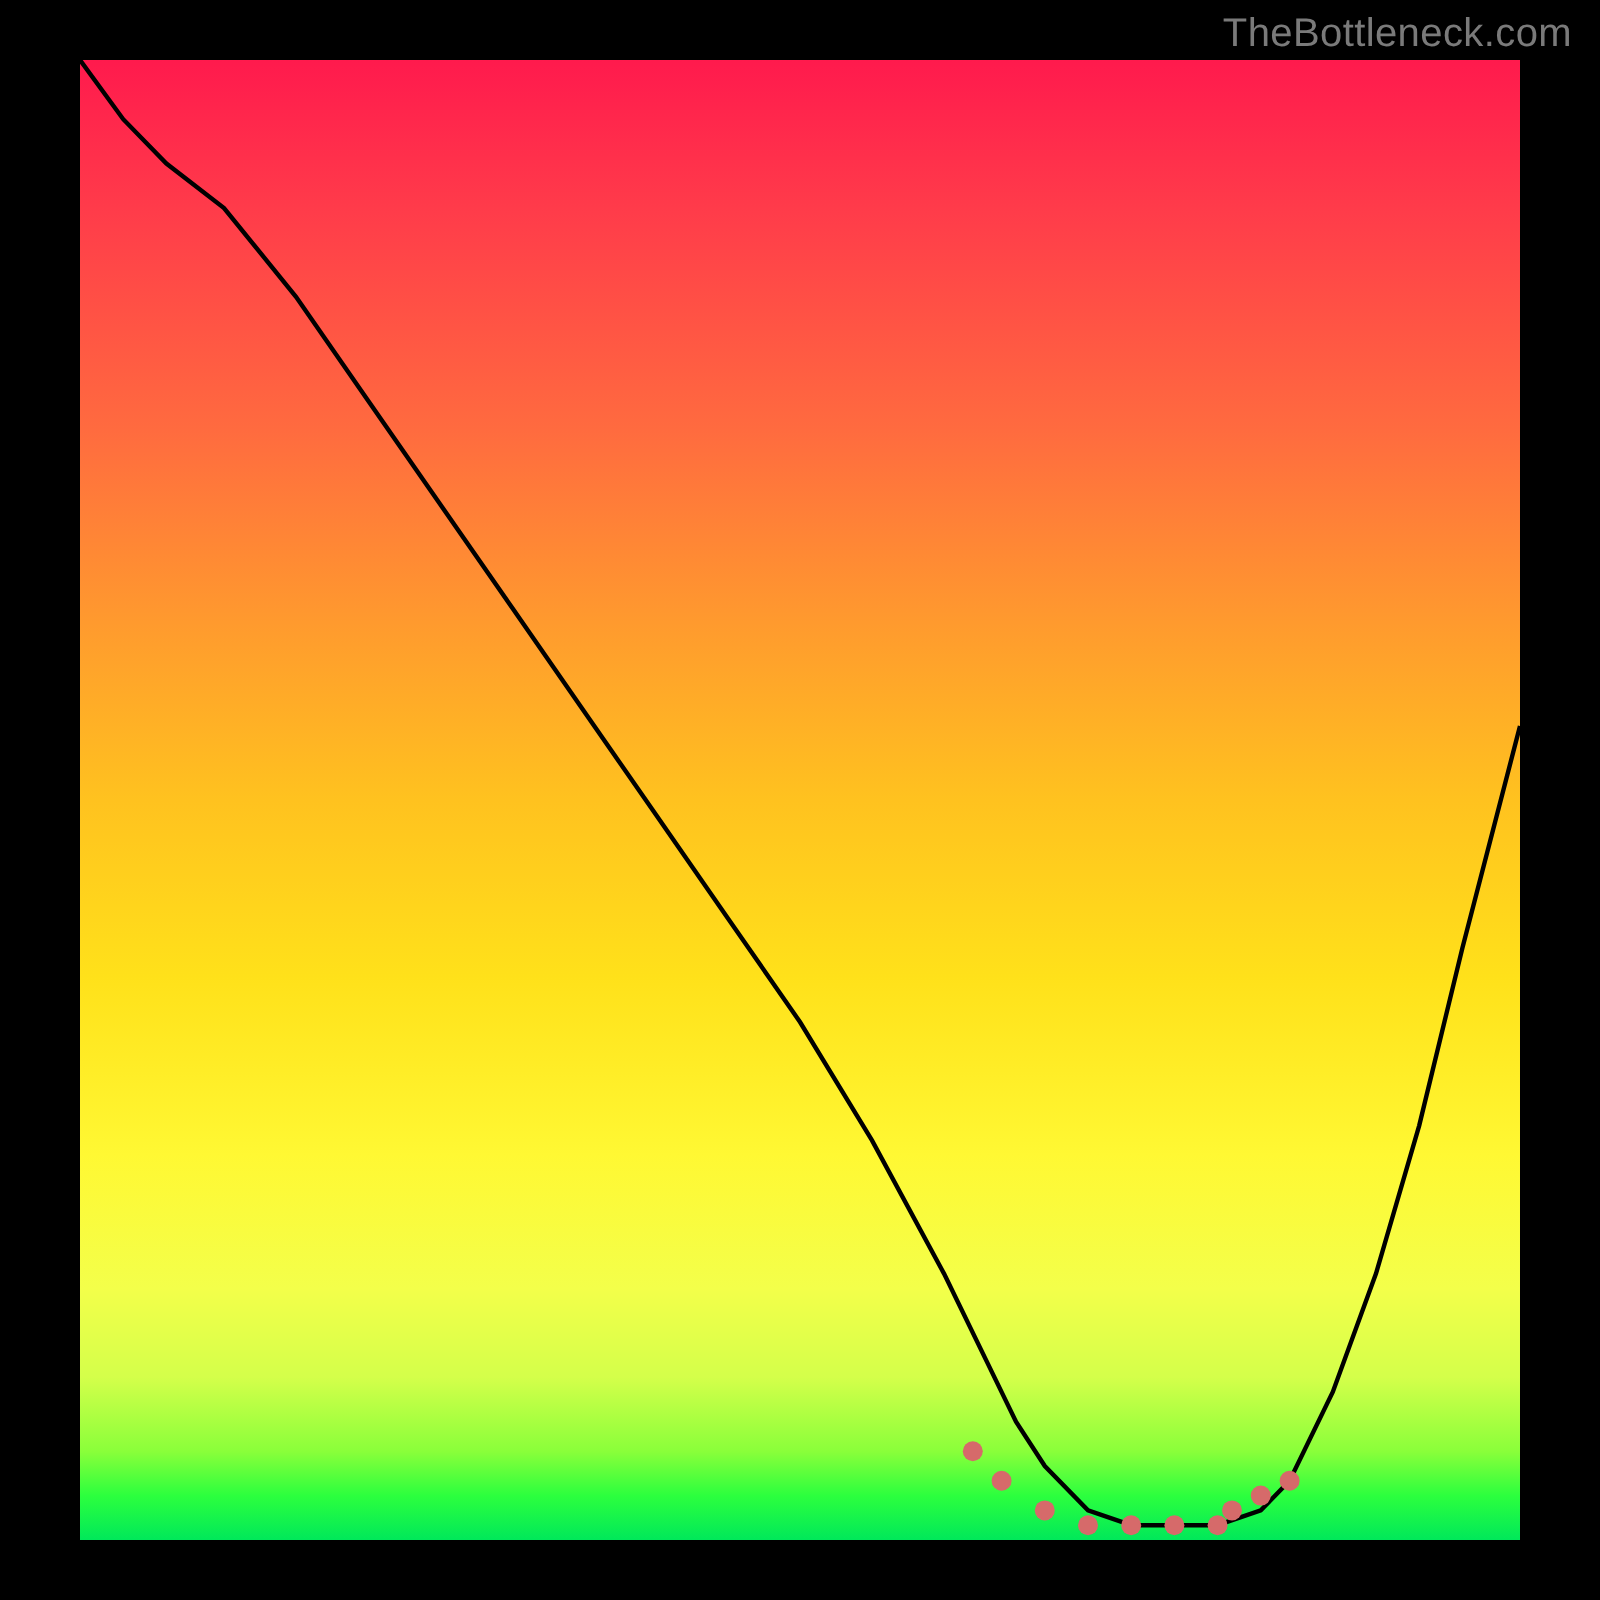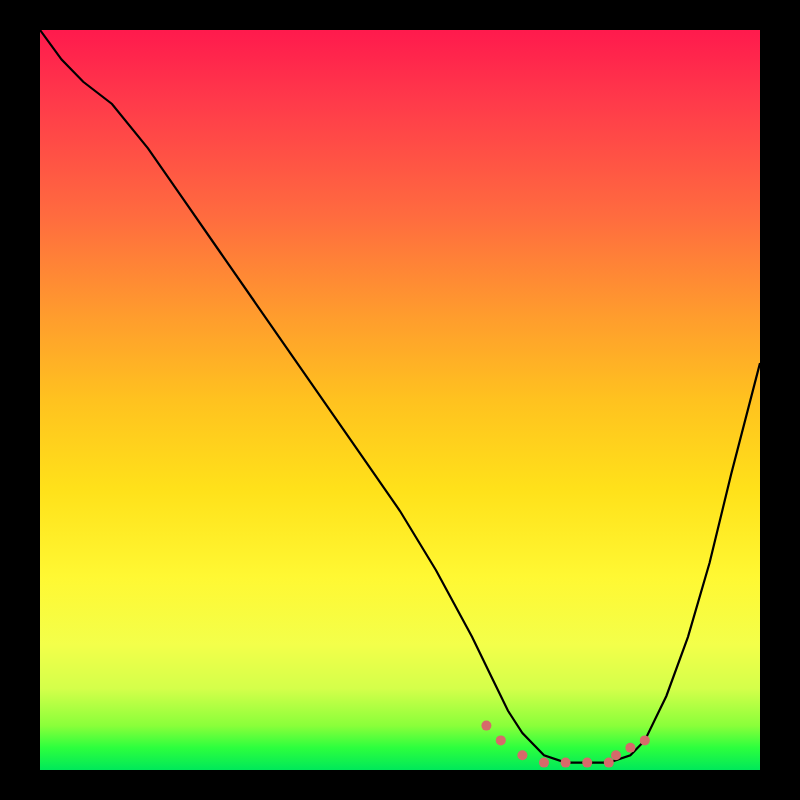--- a/index.html
+++ b/index.html
@@ -81,13 +81,14 @@
           <circle cx="525.6" cy="732.6" r="5" class="dot"></circle>
           <circle cx="547.2" cy="732.6" r="5" class="dot"></circle>
           <circle cx="568.8" cy="732.6" r="5" class="dot"></circle>
           <circle cx="576.0" cy="725.2" r="5" class="dot"></circle>
           <circle cx="590.4" cy="717.8" r="5" class="dot"></circle>
           <circle cx="604.8" cy="710.4" r="5" class="dot"></circle>
         </g>
     </svg>
   </div>
 
+  <div class="watermark">TheBottleneck.com</div>
 </div>
 
 </body></html>

